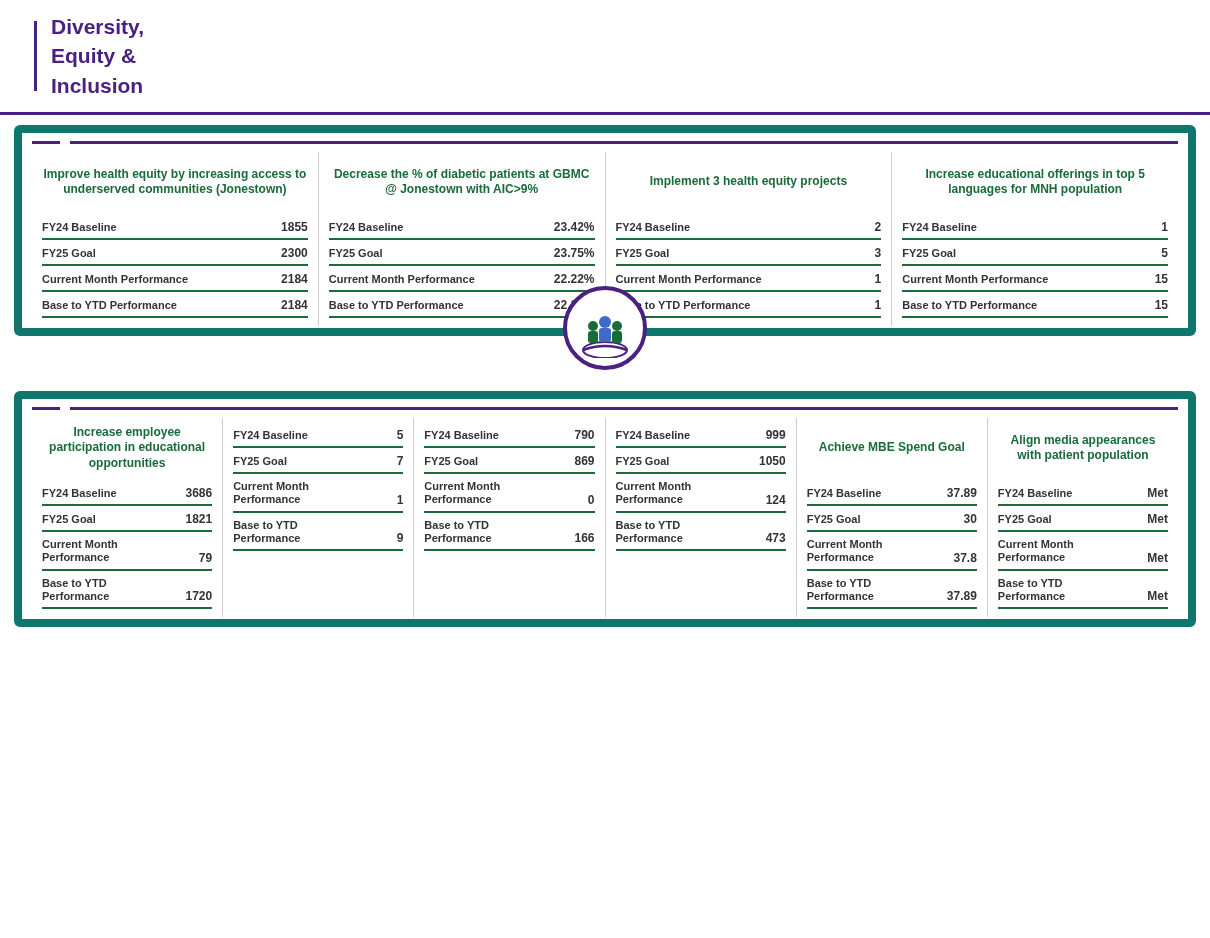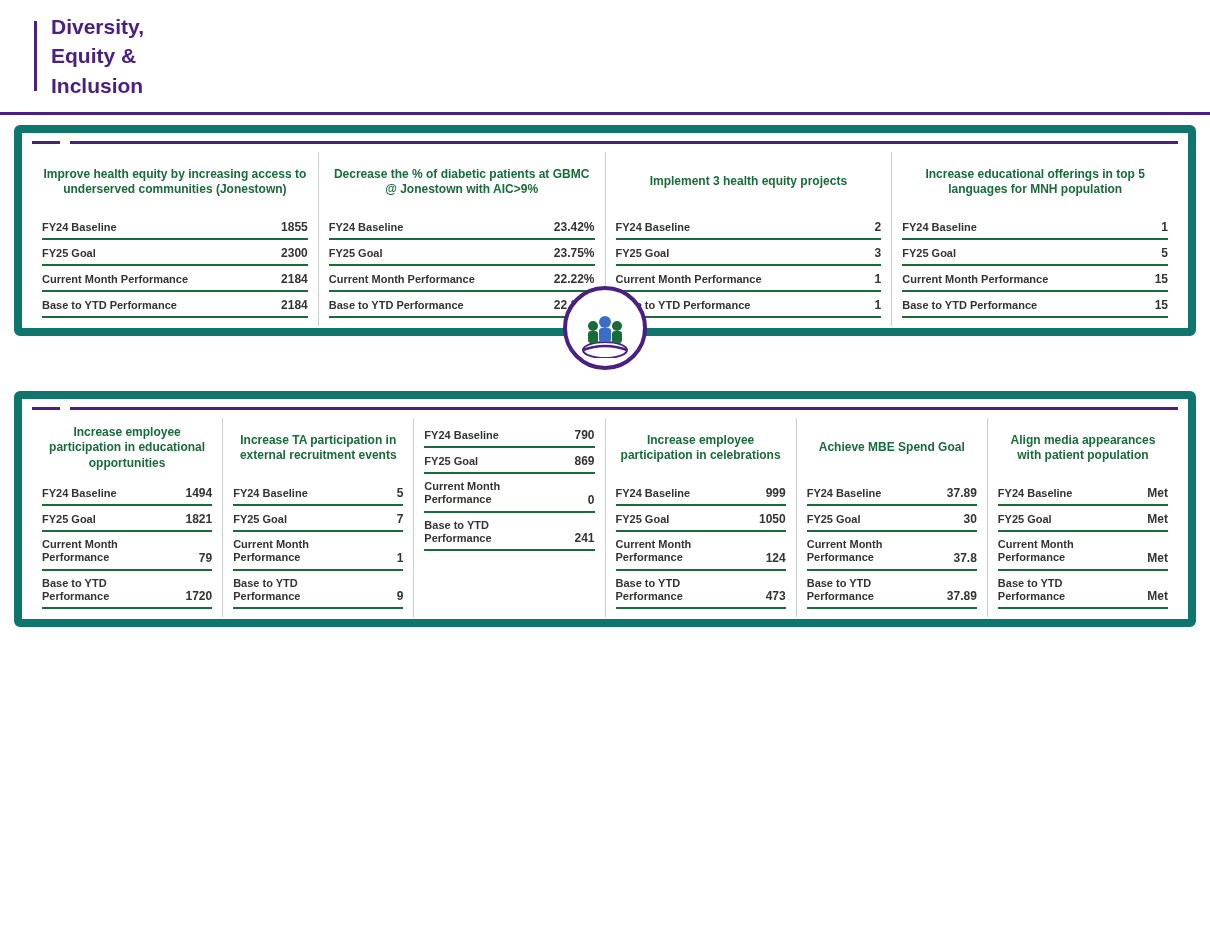--- a/index.html
+++ b/index.html
@@ -285,37 +285,36 @@
     </div>
   </div>
 
   <div class="section-box workforce-section">
     <div class="section-title"></div>
     <div class="columns-grid" id="workforce-equity-cols">
         <div class="col">
           <div class="col-header">Increase employee participation in educational opportunities</div>
           <div class="metric-row">
             <div class="metric-label">FY24 Baseline</div>
-            <div class="metric-value">1494</div>
+            <div class="metric-value">3686</div>
           </div>
           <div class="metric-row">
             <div class="metric-label">FY25 Goal</div>
             <div class="metric-value">1821</div>
           </div>
           <div class="metric-row">
             <div class="metric-label">Current Month Performance</div>
             <div class="metric-value">79</div>
           </div>
           <div class="metric-row">
             <div class="metric-label">Base to YTD Performance</div>
             <div class="metric-value">1720</div>
           </div>
         </div>
         <div class="col">
-          <div class="col-header">Increase TA participation in external recruitment events</div>
           <div class="metric-row">
             <div class="metric-label">FY24 Baseline</div>
             <div class="metric-value">5</div>
           </div>
           <div class="metric-row">
             <div class="metric-label">FY25 Goal</div>
             <div class="metric-value">7</div>
           </div>
           <div class="metric-row">
             <div class="metric-label">Current Month Performance</div>
@@ -334,25 +333,24 @@
           <div class="metric-row">
             <div class="metric-label">FY25 Goal</div>
             <div class="metric-value">869</div>
           </div>
           <div class="metric-row">
             <div class="metric-label">Current Month Performance</div>
             <div class="metric-value">0</div>
           </div>
           <div class="metric-row">
             <div class="metric-label">Base to YTD Performance</div>
-            <div class="metric-value">241</div>
-          </div>
-        </div>
-        <div class="col">
-          <div class="col-header">Increase employee participation in celebrations</div>
+            <div class="metric-value">166</div>
+          </div>
+        </div>
+        <div class="col">
           <div class="metric-row">
             <div class="metric-label">FY24 Baseline</div>
             <div class="metric-value">999</div>
           </div>
           <div class="metric-row">
             <div class="metric-label">FY25 Goal</div>
             <div class="metric-value">1050</div>
           </div>
           <div class="metric-row">
             <div class="metric-label">Current Month Performance</div>

